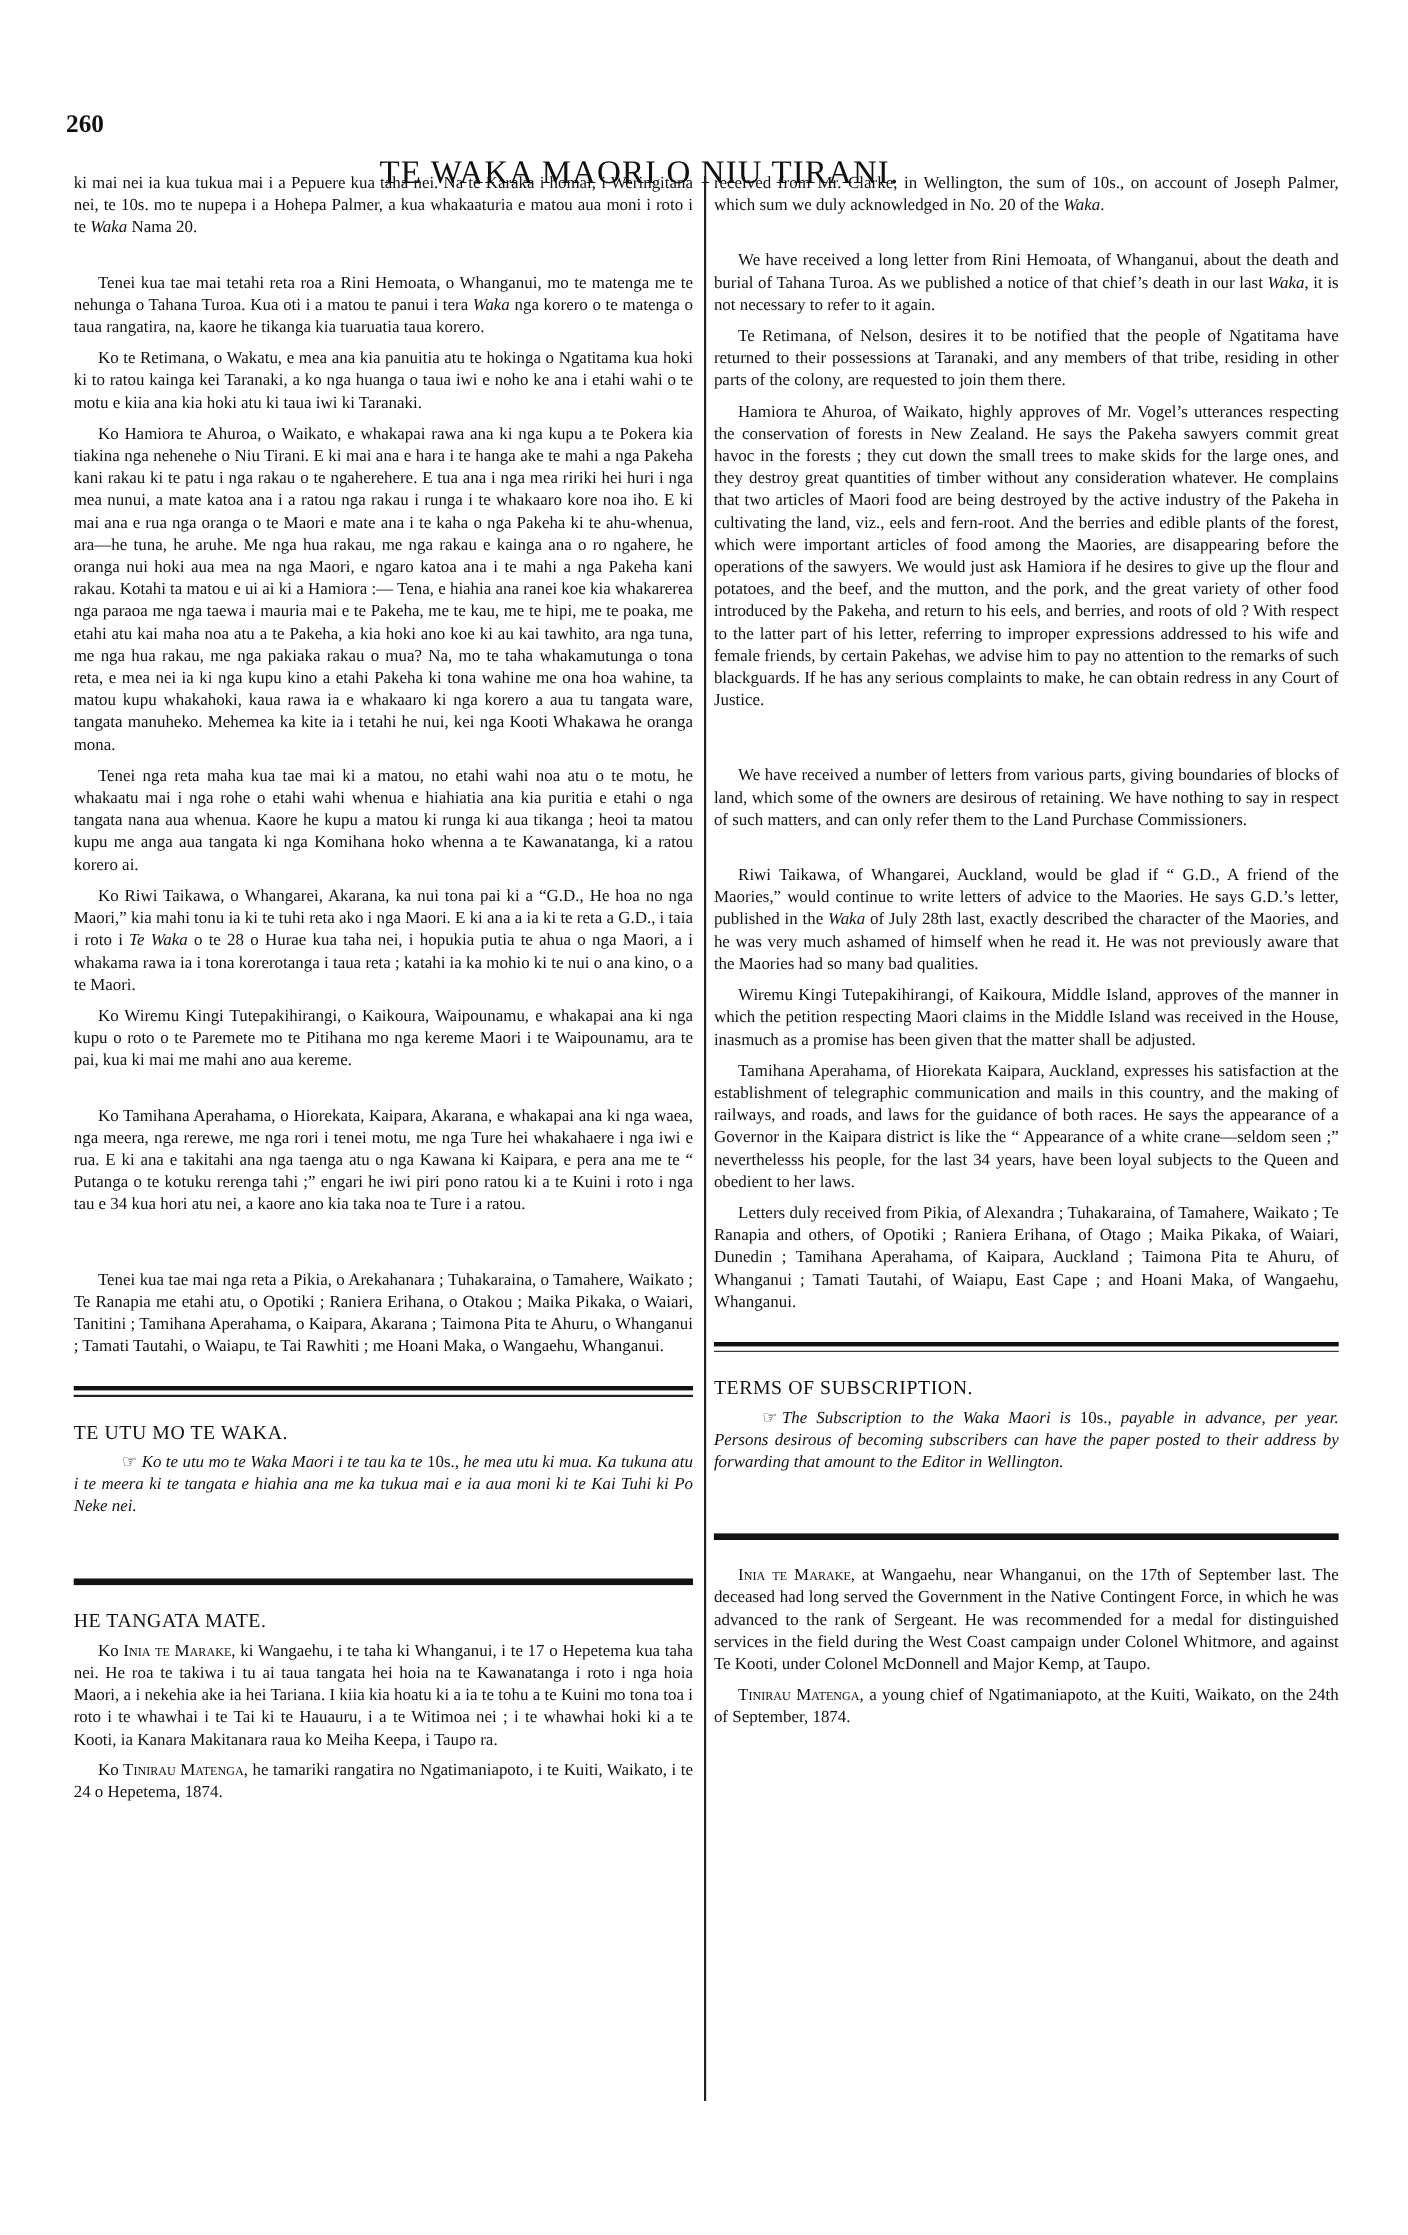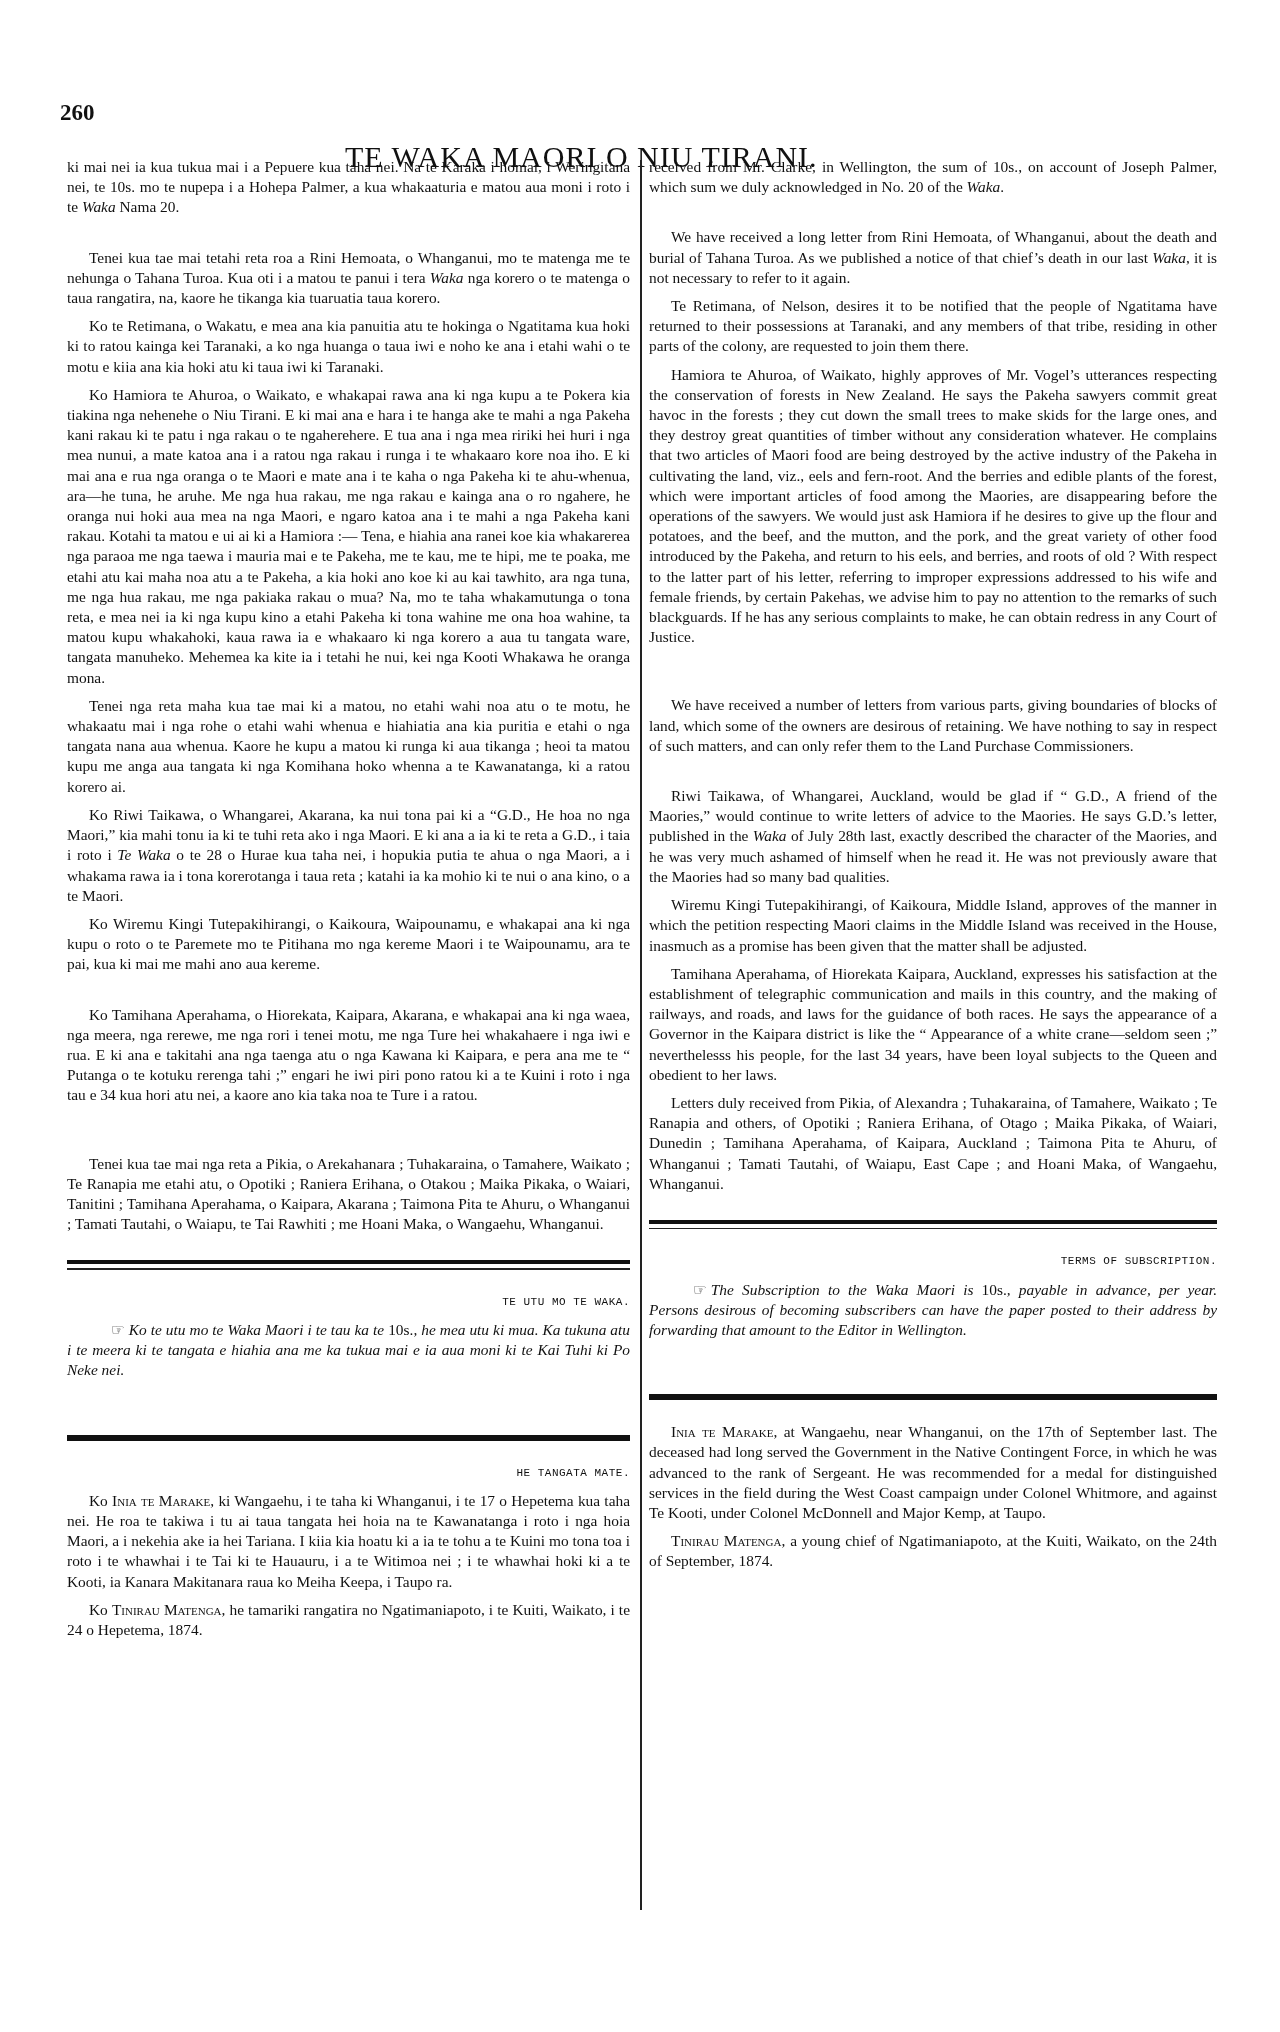--- a/index.html
+++ b/index.html
@@ -15,22 +15,22 @@
   .col-right { left: 649px; width: 568px; }
   .divider { position: absolute; left: 640px; top: 160px; width: 1.5px; height: 1750px; background: #222; }
   .col p { margin: 0 0 8px 0; text-indent: 22px; }
   .col p.noind { text-indent: 0; }
   .gap { height: 22px; }
   .gap-l { height: 40px; }
   .rule-double { margin: 26px 0 22px 0; }
   .rule-double .thick { height: 4px; background: #111; }
   .rule-double .thin { height: 1.5px; background: #222; margin-top: 4px; }
   .rule-single { height: 6px; background: #111; margin: 54px 0 22px 0; }
-  .sec-title { text-align: right; font-size: 11px; letter-spacing: 0.5px; margin: 0 0 8px 0;
-               text-indent: 0; font-family: Liberation Mono, monospace; }
+  .sec-title { text-align: left; font-size: 18px; letter-spacing: 0.5px; margin: 0 0 8px 0;
+               text-indent: 0; }
   .ital { font-style: italic; }
   .sc { font-variant: small-caps; }
   .hand { font-style: normal; display: inline-block; margin-right: 4px; }
 </style>
 </head>
 <body>
 
 <div class="page-num">260</div>
 <div class="masthead">TE WAKA MAORI O NIU TIRANI.</div>
 

